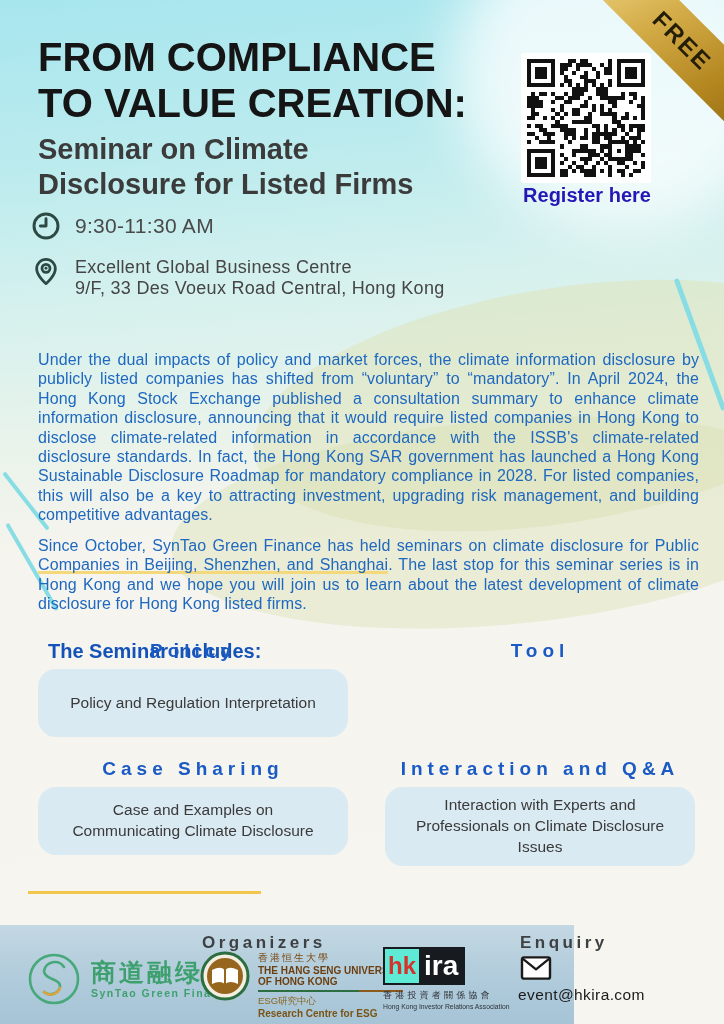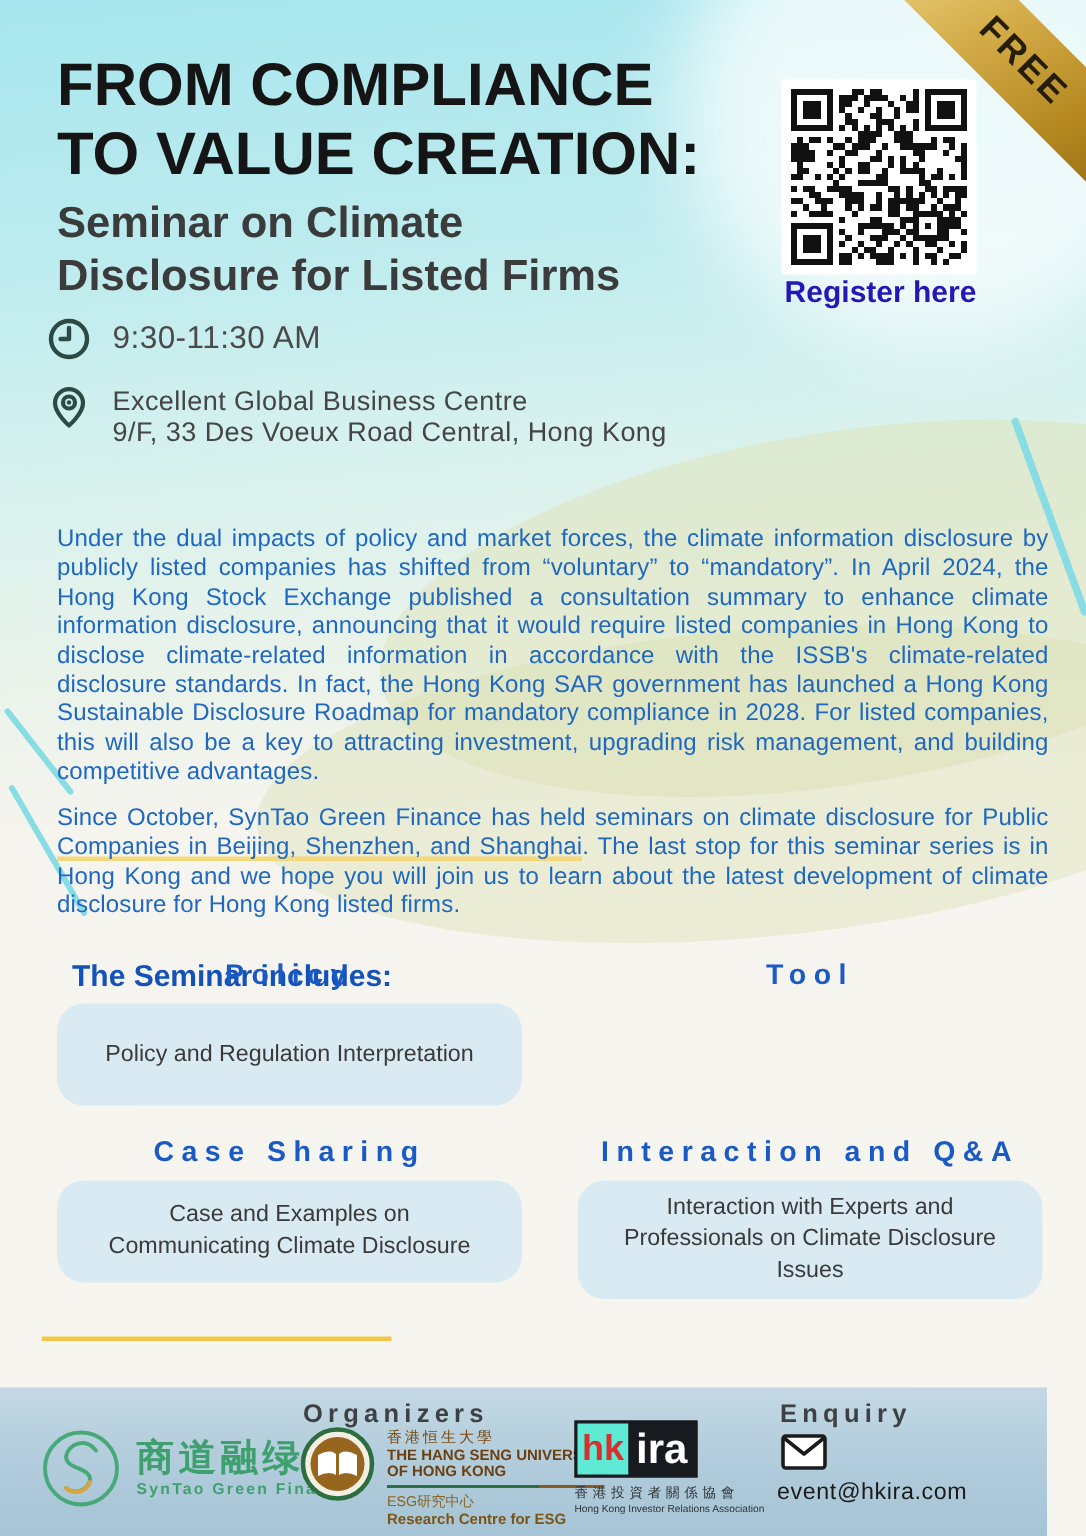--- a/index.html
+++ b/index.html
@@ -52,21 +52,21 @@
   
   .sem-grid{position:absolute;left:38px;top:640px;width:657px;display:grid;
     grid-template-columns:310px 310px;column-gap:37px;row-gap:21px;z-index:2;}
   .sem-title{text-align:center;font-size:19px;font-weight:bold;color:#1a5ac4;
     letter-spacing:5px;margin-bottom:7px;}
   .sem-box{background:#daeaf2;border-radius:18px;min-height:68px;display:flex;align-items:center;
     justify-content:center;text-align:center;padding:8px 20px;box-sizing:border-box;
     font-size:15.5px;line-height:1.35;color:#3a3a3a;}
   .divider{position:absolute;left:28px;top:891px;width:233px;height:3px;background:#f2c64b;z-index:2;}
   
-  .footer{position:absolute;left:0;top:925px;width:698px;height:99px;
+  .footer{position:absolute;left:0;top:925px;width:574px;height:99px;
     background:linear-gradient(180deg,#c4d8e3 0%,#b3cddc 45%,#a5c4d6 100%);z-index:3;}
   .footer-label{position:absolute;font-size:17px;font-weight:bold;color:#3e4144;letter-spacing:3.5px;}
   .lbl-org{left:202px;top:8px;}
   .lbl-enq{left:520px;top:8px;}
   .syntao{position:absolute;left:26px;top:26px;display:flex;align-items:center;}
   .syntao-text{margin-left:9px;}
   .syntao-cn{font-size:25px;letter-spacing:3px;color:#3ea06e;font-weight:600;line-height:26px;}
   .syntao-en{font-size:10.5px;letter-spacing:1.5px;color:#3ea06e;font-weight:bold;margin-top:2px;}
   .hsu{position:absolute;left:200px;top:26px;display:flex;align-items:flex-start;}
   .hsu-text{margin-left:8px;color:#7a4a14;}

